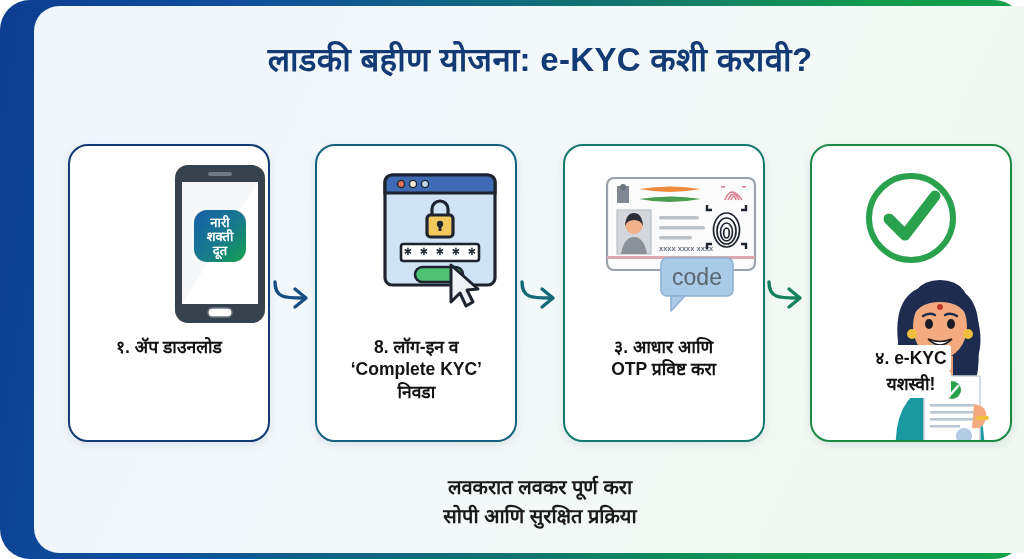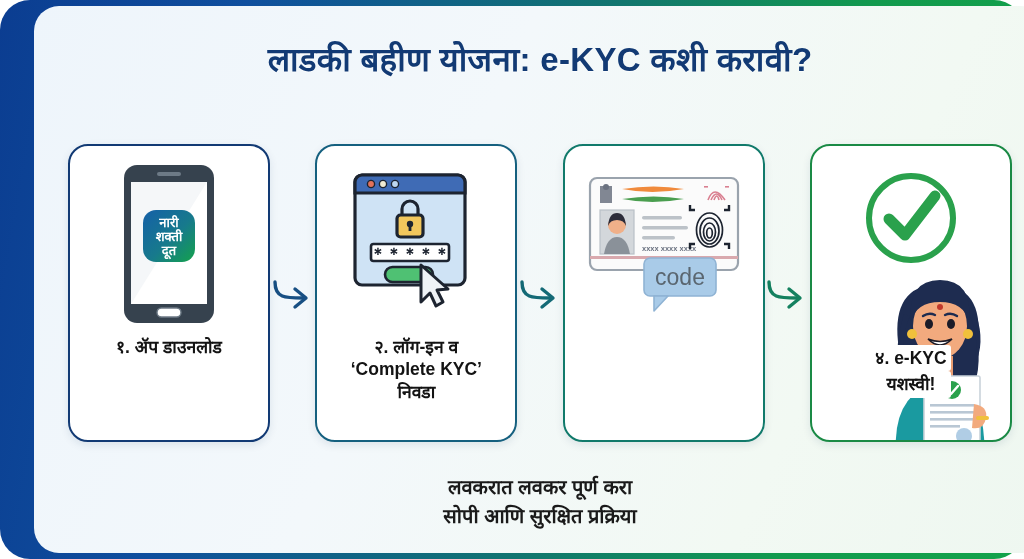--- a/index.html
+++ b/index.html
@@ -67,21 +67,21 @@
   .card.c1 { border-color: #123a74; }
   .card.c2 { border-color: #15607f; }
   .card.c3 { border-color: #117a6b; }
   .card.c4 { border-color: #1a8a45; gap: 9px; }
 
   .art {
     height: 190px;
     width: 100%;
     display: flex;
     align-items: center;
-    justify-content: center;
+    justify-content: flex-end;
     padding-top: 6px;
     position: relative;
   }
   .cap {
     flex: 1;
     width: 100%;
     padding: 0 8px 12px;
     text-align: center;
     font-size: 17.5px;
     font-weight: bold;
@@ -204,21 +204,21 @@
             <rect x="24" y="75" width="78" height="17" rx="2.5" fill="#ffffff" stroke="#1d2430" stroke-width="2.6"></rect>
             <text x="63" y="90" font-family="'Liberation Sans',sans-serif" font-size="16" font-weight="bold" fill="#1d2430" text-anchor="middle">＊＊＊＊＊</text>
 
             <rect x="38" y="98" width="48" height="15" rx="7.5" fill="#4fc173" stroke="#1d2430" stroke-width="2.6"></rect>
 
             <path d="M74 96 L 74 133 L 83 124 L 89 137 L 96 133 L 90 121 L 101 120 Z" fill="#eef2f6" stroke="#1d2430" stroke-width="3" stroke-linejoin="round"></path>
           </svg>
         </div>
         <div class="cap">
           <div>
-            <span>२. लॉग-इन व</span>
+            <span>8. लॉग-इन व</span>
             <span>‘Complete KYC’</span>
             <span>निवडा</span>
           </div>
         </div>
       </div>
 
       <div class="gap">
         <svg class="arrow" width="40" height="34" viewBox="0 0 40 34">
           <path d="M2 6 C 2 22, 12 22, 30 22" stroke="#146a76" stroke-width="3.4" fill="none" stroke-linecap="round"></path>
           <path d="M22 13 L 33 22 L 22 31" stroke="#146a76" stroke-width="3.4" fill="none" stroke-linecap="round" stroke-linejoin="round"></path>
@@ -267,20 +267,26 @@
               <ellipse cx="127.5" cy="63" rx="2.8" ry="5" fill="none" stroke="#1d2430" stroke-width="1.7"></ellipse>
             </g>
 
             <g>
               <rect x="62" y="88" width="72" height="38" rx="6" fill="#a9cbe8" stroke="#8fb3d4" stroke-width="1.6"></rect>
               <path d="M72 126 L 72 141 L 86 126 Z" fill="#a9cbe8" stroke="#8fb3d4" stroke-width="1.6" stroke-linejoin="round"></path>
               <text x="98" y="115" font-family="'Liberation Sans',sans-serif" font-size="23" fill="#5a6670" text-anchor="middle">code</text>
             </g>
           </svg>
         </div>
+        <div class="cap">
+          <div>
+            <span>३. आधार आणि</span>
+            <span>OTP प्रविष्ट करा</span>
+          </div>
+        </div>
       </div>
 
       <div class="gap">
         <svg class="arrow" width="40" height="34" viewBox="0 0 40 34">
           <path d="M2 6 C 2 22, 12 22, 30 22" stroke="#14815f" stroke-width="3.4" fill="none" stroke-linecap="round"></path>
           <path d="M22 13 L 33 22 L 22 31" stroke="#14815f" stroke-width="3.4" fill="none" stroke-linecap="round" stroke-linejoin="round"></path>
         </svg>
       </div>
 
       <div class="card c4">

